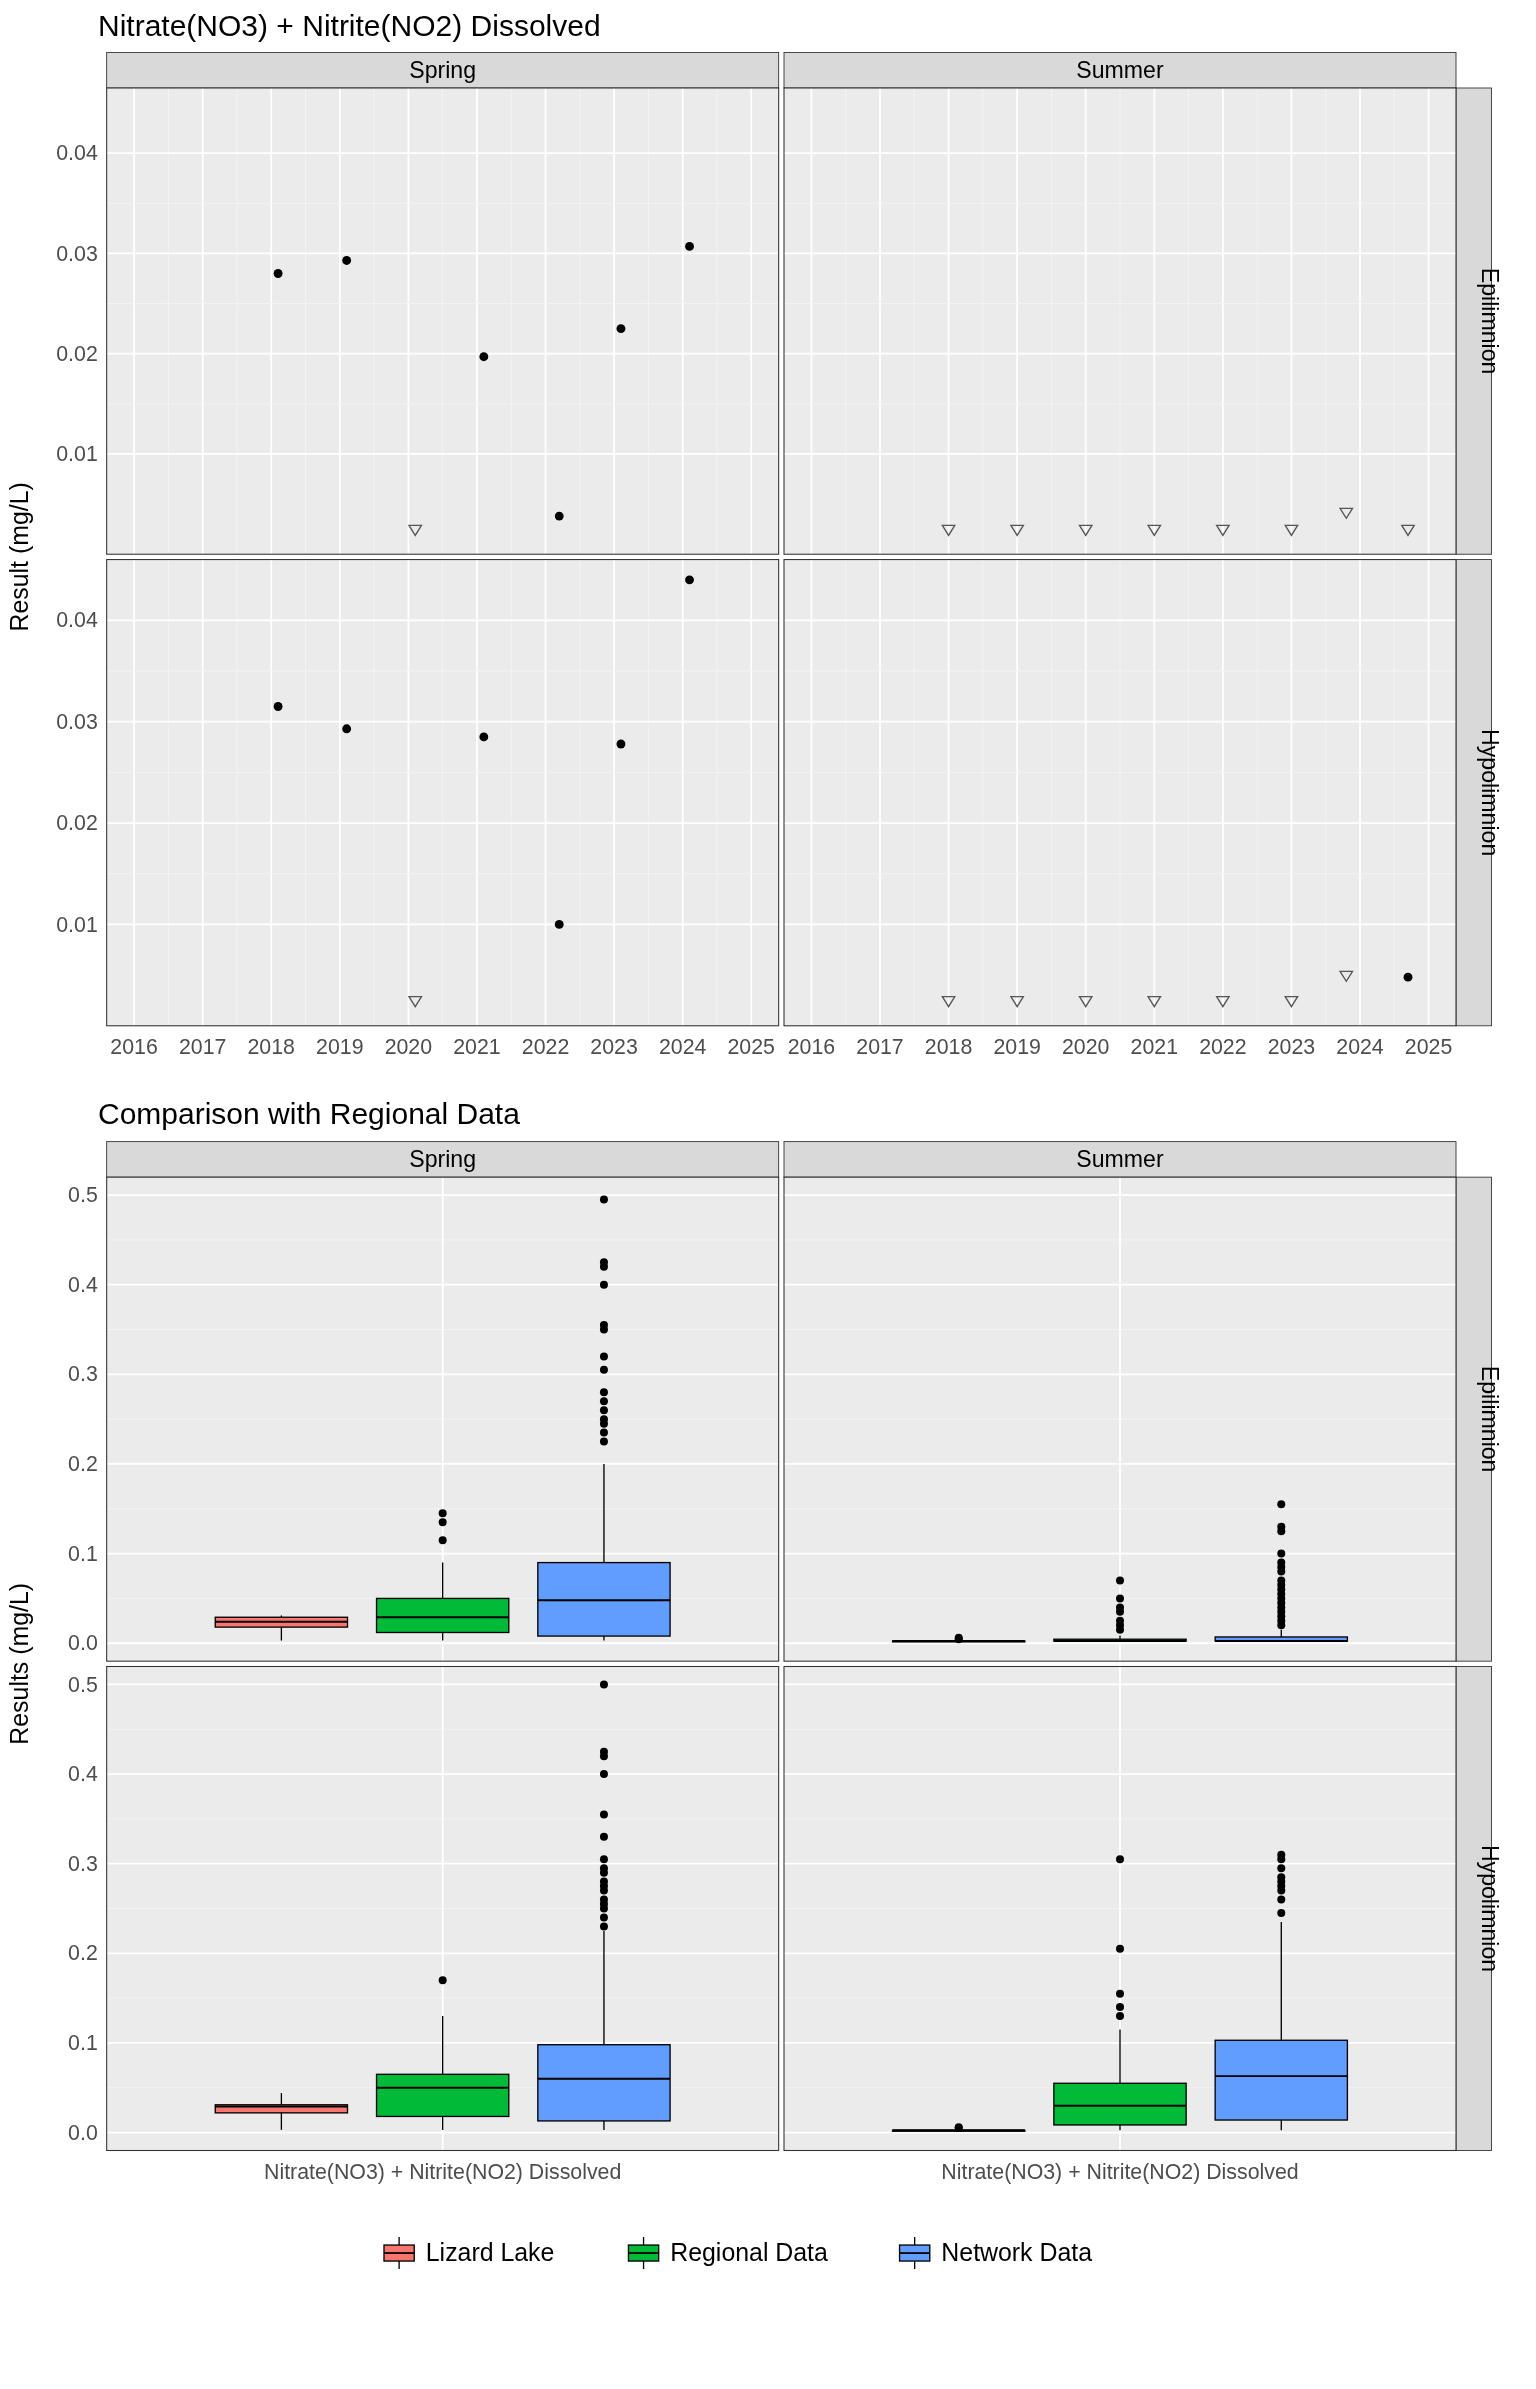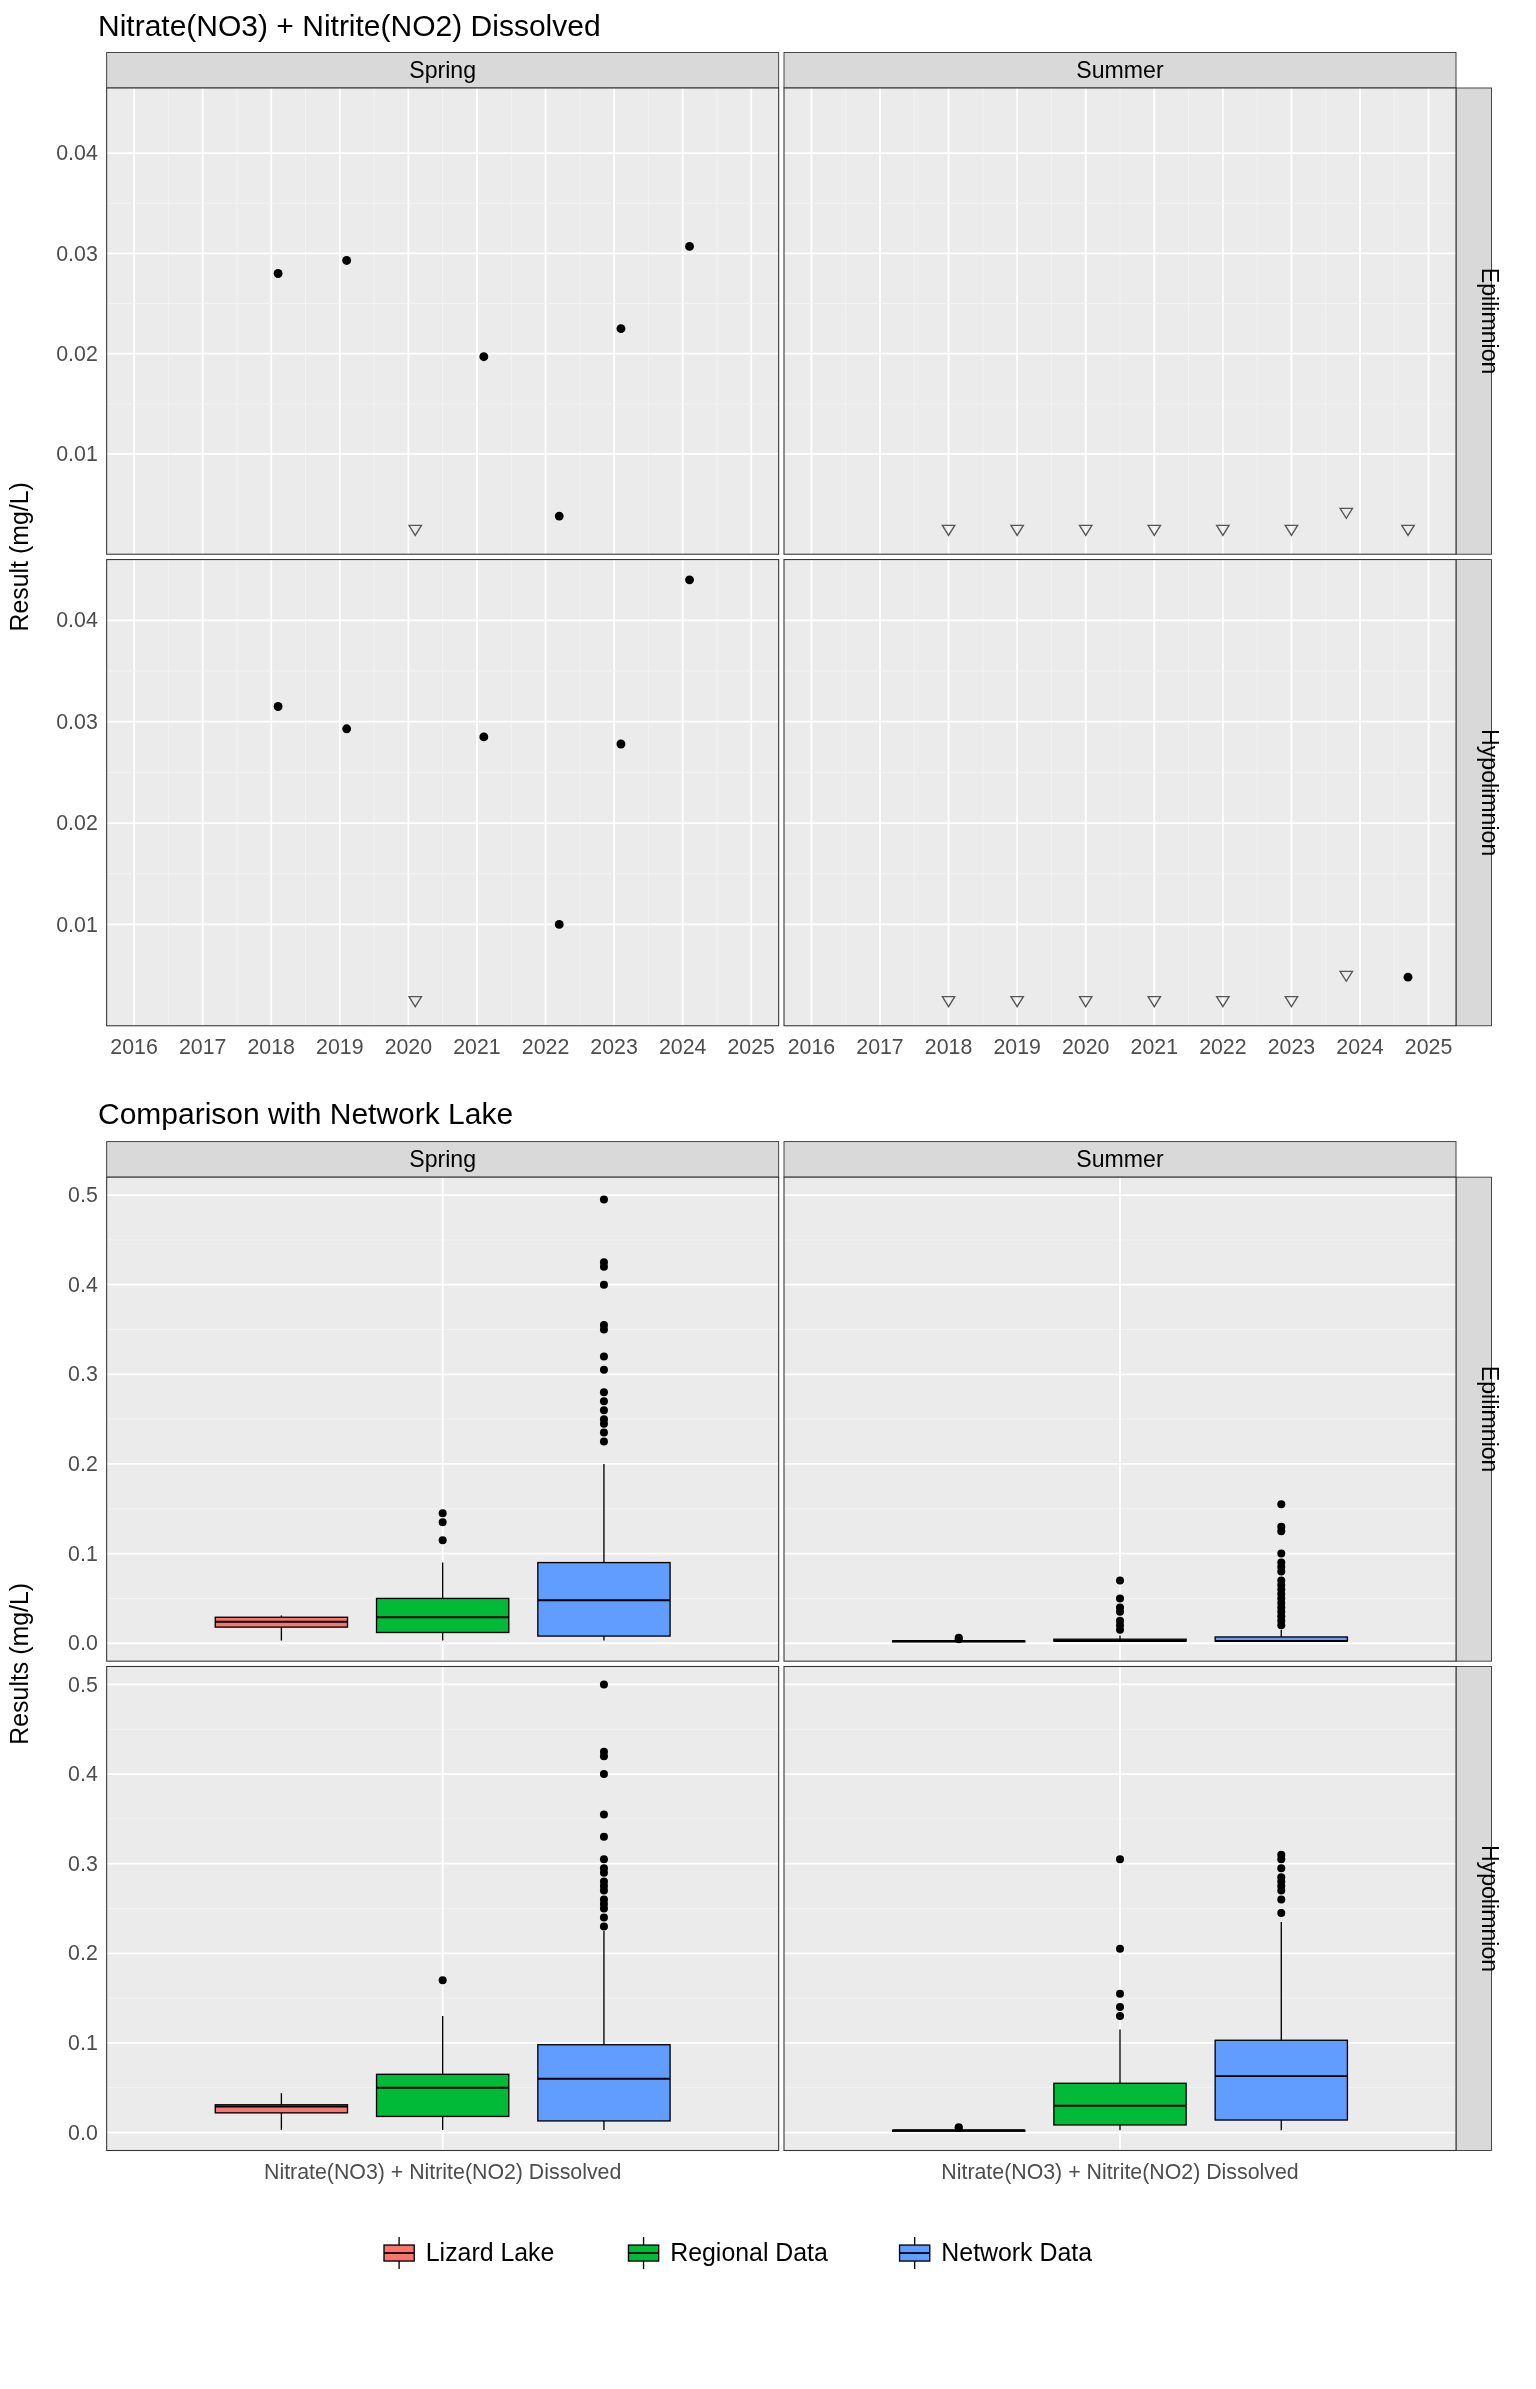--- a/index.html
+++ b/index.html
@@ -203,21 +203,21 @@
         <text x="1067.1428571428607" y="1132" text-anchor="middle" class="axis-text">2018</text>
         <text x="1144.2857142857165" y="1132" text-anchor="middle" class="axis-text">2019</text>
         <text x="1221.428571428572" y="1132" text-anchor="middle" class="axis-text">2020</text>
         <text x="1298.571428571428" y="1132" text-anchor="middle" class="axis-text">2021</text>
         <text x="1375.7142857142835" y="1132" text-anchor="middle" class="axis-text">2022</text>
         <text x="1452.8571428571393" y="1132" text-anchor="middle" class="axis-text">2023</text>
         <text x="1529.999999999995" y="1132" text-anchor="middle" class="axis-text">2024</text>
         <text x="1607.1428571428507" y="1132" text-anchor="middle" class="axis-text">2025</text>
       </svg>
   </div>
-  <div class="block-title">Comparison with Network Lake</div>
+  <div class="block-title">Comparison with Regional Data</div>
   <div class="chart">
     <svg id="svg2" width="1536" height="1067" viewBox="0 0 1728 1200">
         <rect x="120" y="5" width="756" height="40" class="strip"></rect>
         <text x="498" y="34" text-anchor="middle" class="strip-text">Spring</text>
         <rect x="882" y="5" width="756" height="40" class="strip"></rect>
         <text x="1260" y="34" text-anchor="middle" class="strip-text">Summer</text>
         <rect x="1638" y="45" width="40" height="544.5" class="strip"></rect>
         <text x="0" y="0" text-anchor="middle" class="strip-text" transform="translate(1667,317.25) rotate(90)">Epilimnion</text>
         <rect x="1638" y="595.5" width="40" height="544.5" class="strip"></rect>
         <text x="0" y="0" text-anchor="middle" class="strip-text" transform="translate(1667,867.75) rotate(90)">Hypolimnion</text>

